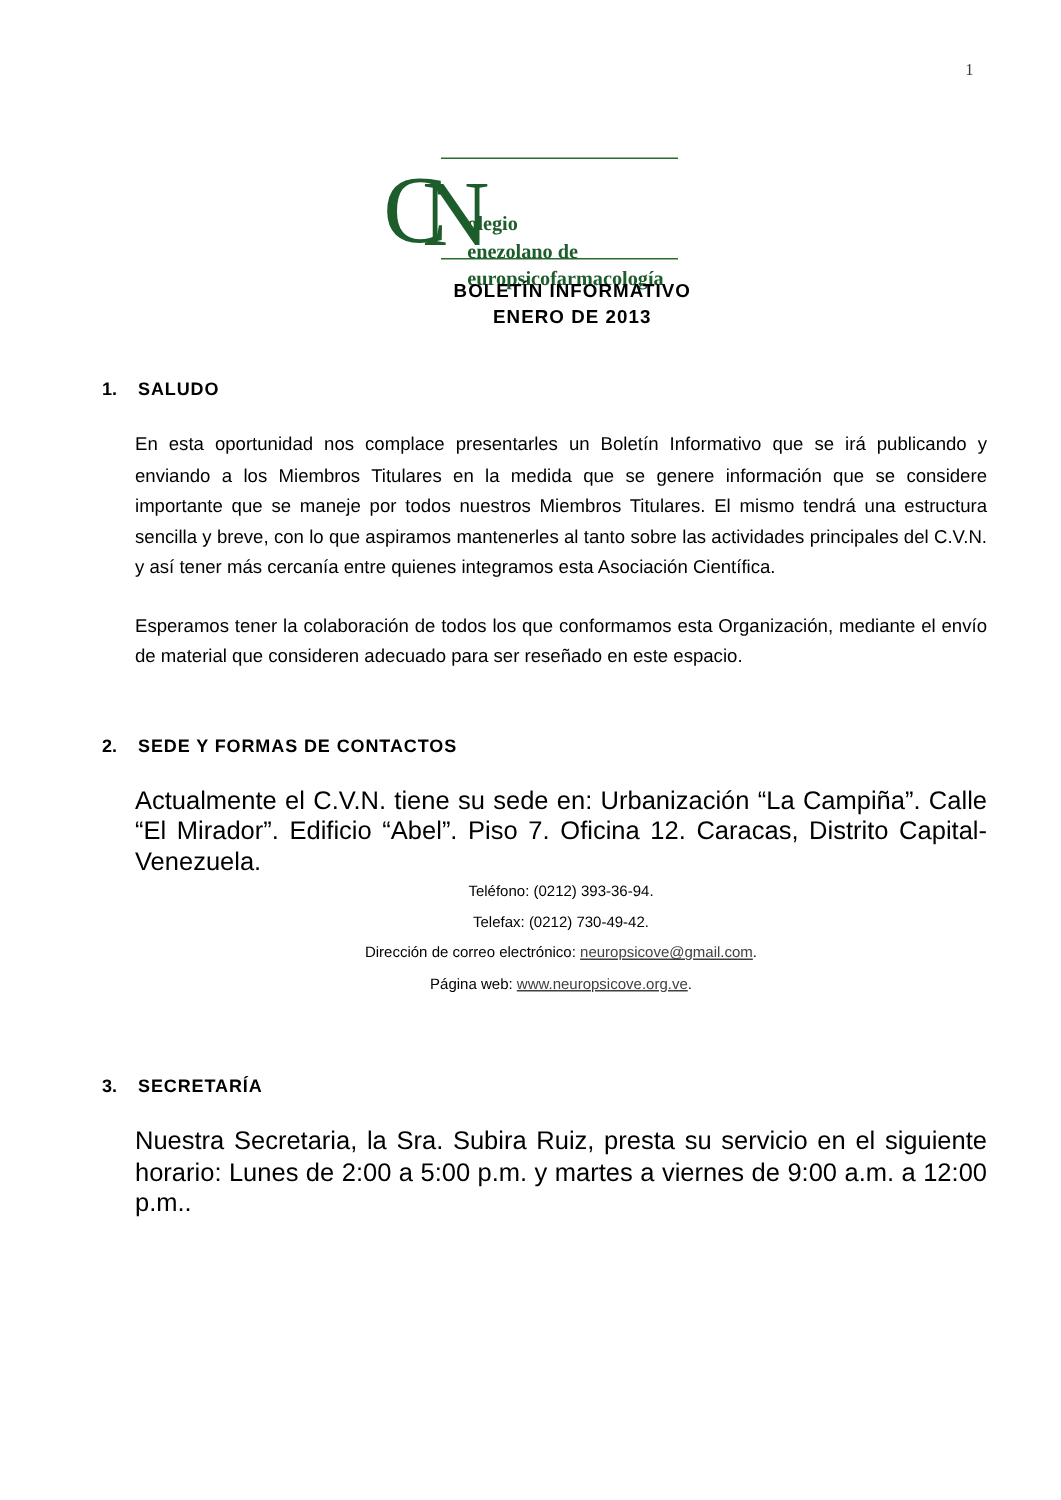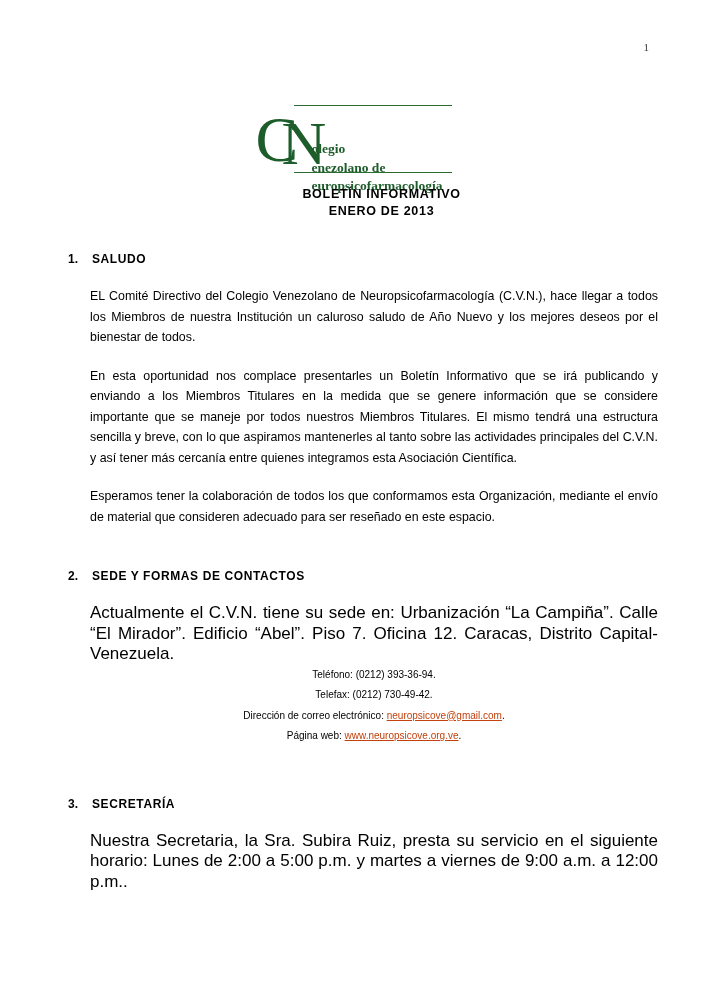--- a/index.html
+++ b/index.html
@@ -148,21 +148,21 @@
   }
   p.addr {
     margin: 0;
     font-size: 17px;
     line-height: 20.5px;
     text-align: justify;
     text-justify: inter-word;
   }
 
   a.link {
-    color: #c2410c;
+    color: #404040;
     text-decoration: underline;
   }
 
   .gap-s2 { height: 42px; }
   .gap-s2b { height: 20px; }
   .gap-s3 { height: 50px; }
   .gap-s3b { height: 20px; }
 </style>
 </head>
 <body>
@@ -191,21 +191,20 @@
   </div>
 
   <div class="content">
 
     <div class="section-heading">
       <span class="num">1.</span>
       <span class="ttl">SALUDO</span>
     </div>
     <div class="gap-s3b"></div>
     <div class="body-block">
-      <p class="para">EL Comité Directivo del Colegio Venezolano de Neuropsicofarmacología (C.V.N.), hace llegar a todos los Miembros de nuestra Institución un caluroso saludo de Año Nuevo y los mejores deseos por el bienestar de todos.</p>
       <p class="para">En esta oportunidad nos complace presentarles un Boletín Informativo que se irá publicando y enviando a los Miembros Titulares en la medida que se genere información que se considere importante que se maneje por todos nuestros Miembros Titulares. El mismo tendrá una estructura sencilla y breve, con lo que aspiramos mantenerles al tanto sobre las actividades principales del C.V.N. y así tener más cercanía entre quienes integramos esta Asociación Científica.</p>
       <p class="para">Esperamos tener la colaboración de todos los que conformamos esta Organización, mediante el envío de material que consideren adecuado para ser reseñado en este espacio.</p>
     </div>
 
     <div class="gap-s2"></div>
     <div class="section-heading">
       <span class="num">2.</span>
       <span class="ttl">SEDE Y FORMAS DE CONTACTOS</span>
     </div>
     <div class="gap-s2b"></div>

